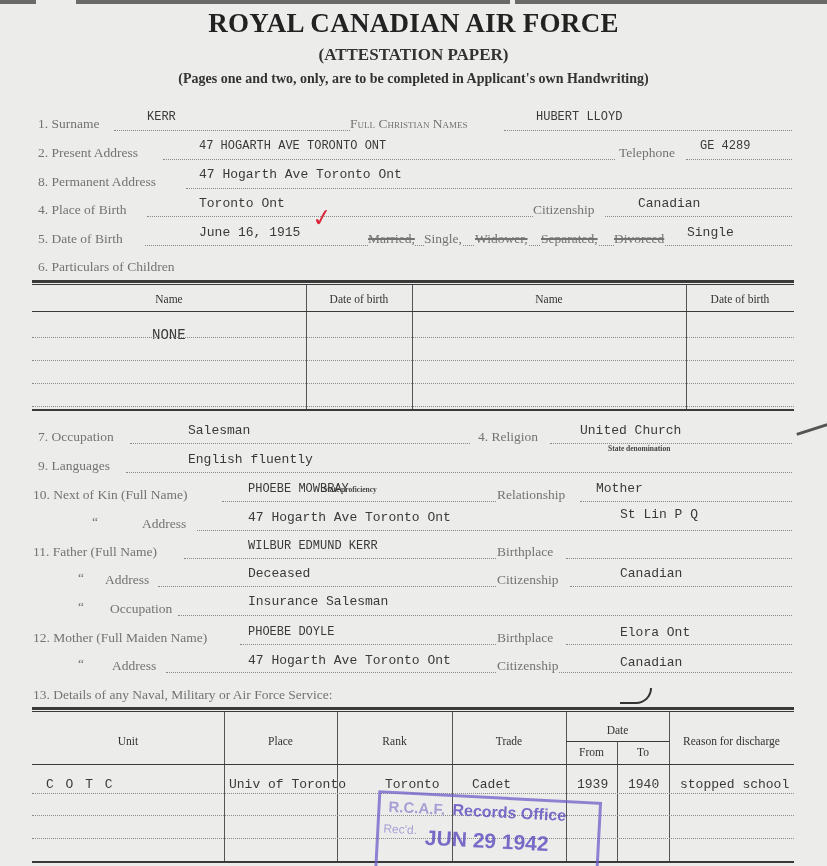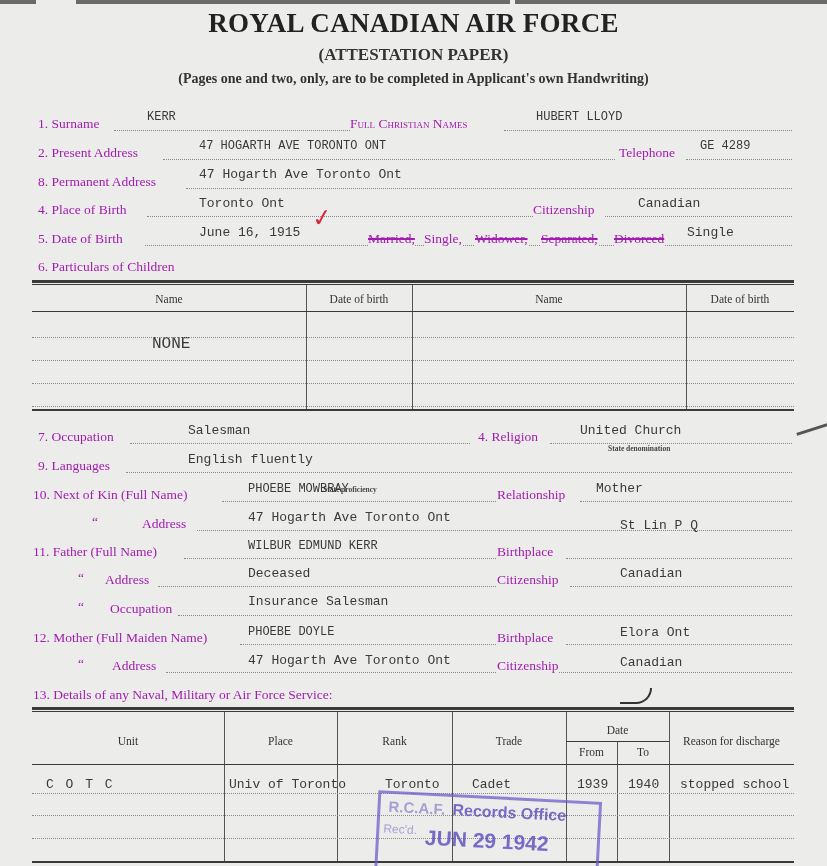--- a/index.html
+++ b/index.html
@@ -11,21 +11,21 @@
       position: relative;
     }
     .topbar { position: absolute; left: 0; top: 0; width: 827px; height: 4px; background: #6a6a6a; }
     .topbar .gap1 { position: absolute; left: 36px; top: 0; width: 40px; height: 4px; background: #ececea; }
     .topbar .gap2 { position: absolute; left: 510px; top: 0; width: 5px; height: 4px; background: #ececea; }
 
     .title { position: absolute; left: 0; width: 827px; text-align: center; font-family: "Liberation Serif", serif; }
     .t1 { top: 8px; font-size: 27px; font-weight: bold; letter-spacing: 0.3px; color: #222; }
     .t2 { top: 45px; font-size: 17px; font-weight: bold; color: #333; }
     .t3 { top: 71px; font-size: 14px; font-weight: bold; color: #333; }
-    .lbl { position: absolute; font-family: "Liberation Serif", serif; font-size: 13.5px; color: #a21caf; white-space: nowrap; }
+    .lbl { position: absolute; font-family: "Liberation Serif", serif; font-size: 13.5px; color: #737373; white-space: nowrap; }
     .dots { position: absolute; border-bottom: 1.5px dotted #888; height: 0; }
     .val { position: absolute; font-family: "Liberation Mono", "DejaVu Sans Mono", monospace; font-size: 13px; color: #3a3a3a; white-space: nowrap; }
     .small { position: absolute; font-family: "Liberation Serif", serif; font-size: 7.5px; font-weight: bold; color: #444; white-space: nowrap; }
     .strike { text-decoration: line-through; text-decoration-thickness: 1.5px; }
     .check { position: absolute; color: #d8283a; font-size: 24px; font-family: "DejaVu Sans", sans-serif; }
 
     
     .hline { position: absolute; background: #3a3a3a; }
     .vline { position: absolute; background: #555; width: 1px; }
     .dline { position: absolute; border-bottom: 1.5px dotted #8a8a8a; height: 0; }
@@ -108,21 +108,21 @@
   <div class="hline" style="left:32px;top:280px;width:762px;height:3px;"></div>
   <div class="hline" style="left:32px;top:284px;width:762px;height:1px;"></div>
   <div class="vline" style="left:306px;top:285px;height:125px;"></div>
   <div class="vline" style="left:412px;top:285px;height:125px;"></div>
   <div class="vline" style="left:686px;top:285px;height:125px;"></div>
   <span class="th" style="left:32px;top:293px;width:274px;">Name</span>
   <span class="th" style="left:306px;top:293px;width:106px;">Date of birth</span>
   <span class="th" style="left:412px;top:293px;width:274px;">Name</span>
   <span class="th" style="left:686px;top:293px;width:108px;">Date of birth</span>
   <div class="hline" style="left:32px;top:311px;width:762px;height:1px;"></div>
-  <span class="tv" style="left:152px;top:335px;font-size:16px;">NONE</span>
+  <span class="tv" style="left:152px;top:327px;font-size:14px;">NONE</span>
   <div class="dline" style="left:32px;top:337px;width:762px;"></div>
   <div class="dline" style="left:32px;top:360px;width:762px;"></div>
   <div class="dline" style="left:32px;top:383px;width:762px;"></div>
   <div class="dline" style="left:32px;top:406px;width:762px;"></div>
   <div class="hline" style="left:32px;top:409px;width:762px;height:2px;"></div>
 </div>
 
 <div>
   <span class="lbl" style="left:38px;top:429px;">7. Occupation</span>
   <div class="dots" style="left:130px;top:443px;width:340px;"></div>
@@ -156,21 +156,21 @@
   <div class="dots" style="left:197px;top:530px;width:595px;"></div>
   <span class="val" style="left:248px;top:510px;">47 Hogarth Ave Toronto Ont</span>
 </div>
 
 <div>
   <span class="lbl" style="left:33px;top:544px;">11. Father (Full Name)</span>
   <div class="dots" style="left:184px;top:558px;width:312px;"></div>
   <span class="val" style="left:248px;top:539px;font-size:12px;">WILBUR EDMUND KERR</span>
   <span class="lbl" style="left:497px;top:544px;">Birthplace</span>
   <div class="dots" style="left:566px;top:558px;width:226px;"></div>
-  <span class="val" style="left:620px;top:518px;">St Lin P Q</span>
+  <span class="val" style="left:620px;top:507px;">St Lin P Q</span>
 </div>
 <div>
   <span class="lbl" style="left:78px;top:570px;">“</span>
   <span class="lbl" style="left:105px;top:572px;">Address</span>
   <div class="dots" style="left:158px;top:586px;width:338px;"></div>
   <span class="val" style="left:248px;top:566px;">Deceased</span>
   <span class="lbl" style="left:497px;top:572px;">Citizenship</span>
   <div class="dots" style="left:570px;top:586px;width:222px;"></div>
   <span class="val" style="left:620px;top:566px;">Canadian</span>
 </div>

